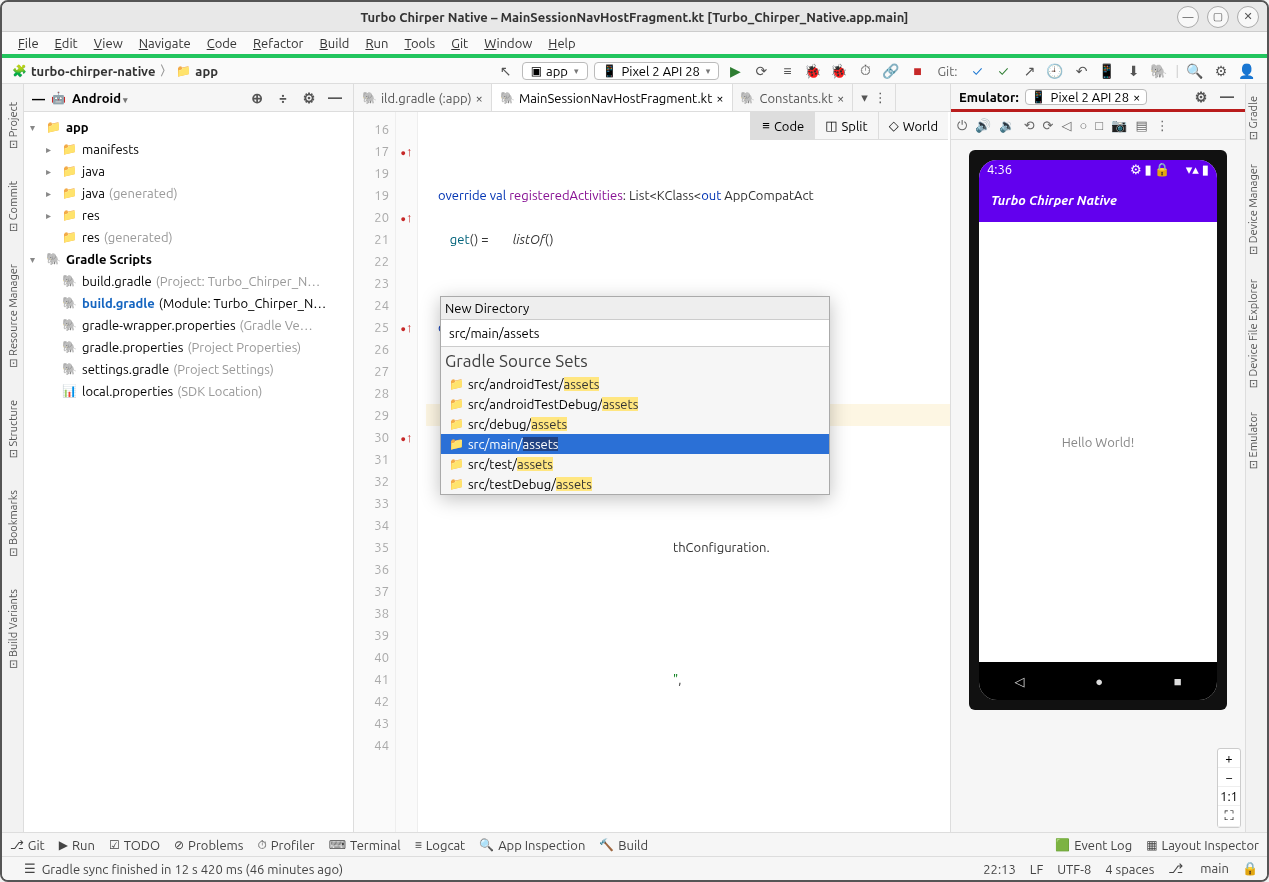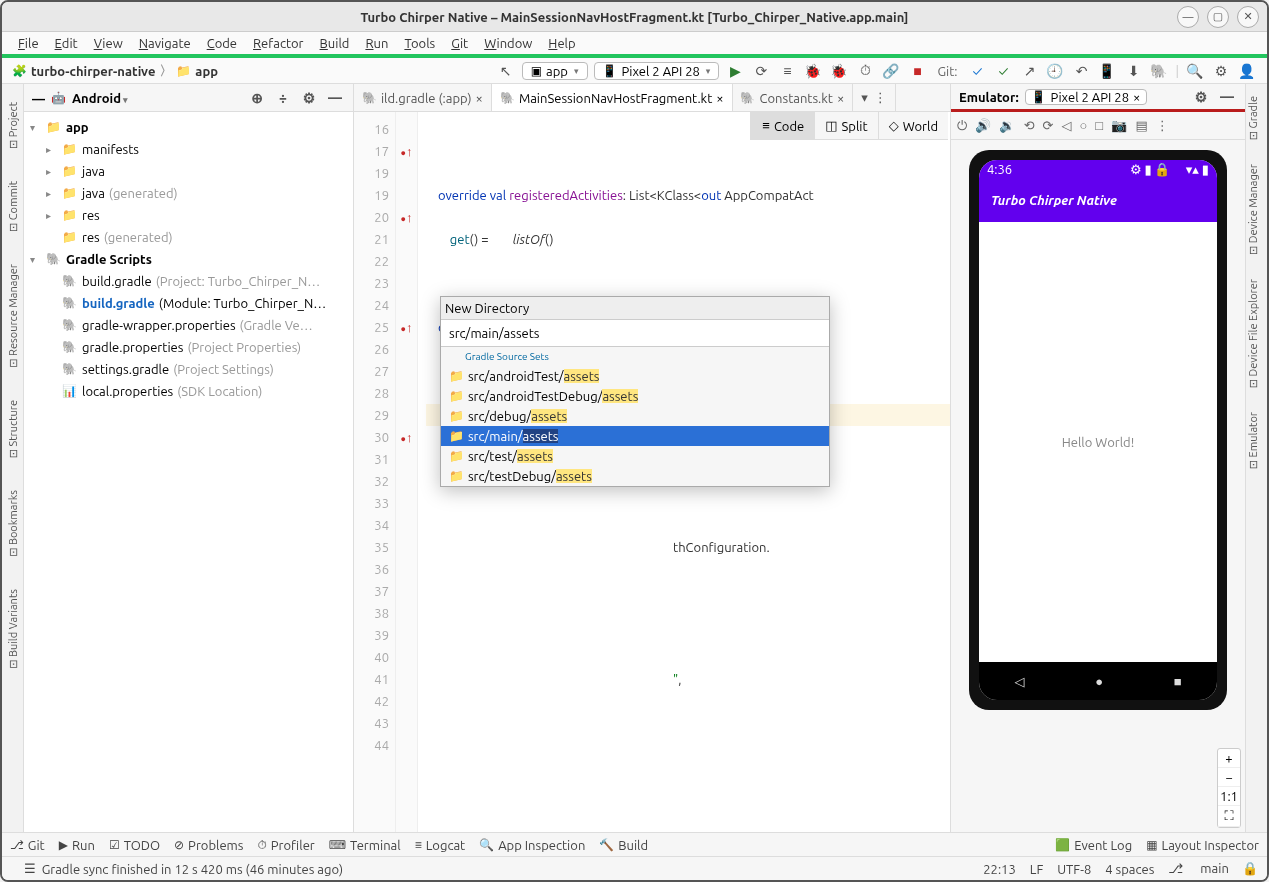--- a/index.html
+++ b/index.html
@@ -50,40 +50,40 @@
 .kw2 { color: #871094; }
 .fn { color: #00627a; }
 .str { color: #067d17; }
 .ital { font-style: italic; margin-left: 21px; }
 .cmt { color: #8c8c8c; }
 .right-panel { width: 295px; border-left: 1px solid #ddd; background: #f6f6f6; display: flex; flex-direction: column; }
 .emu-header { height: 28px; display: flex; align-items: center; padding: 0 8px; border-bottom: 3px solid #b91c1c; gap: 6px; font-weight: 600; }
 .emu-header .pill { border: 1px solid #bbb; border-radius: 4px; padding: 0 6px; background: #fff; display: flex; align-items: center; gap: 4px; font-weight: normal; }
 .emu-toolbar { height: 28px; display: flex; align-items: center; padding: 0 6px; gap: 8px; border-bottom: 1px solid #ddd; color: #666; }
 .phone-canvas { flex: 1; display: flex; align-items: flex-start; justify-content: center; padding-top: 10px; position: relative; }
-.phone { width: 258px; height: 560px; background: #111; border-radius: 20px; padding: 10px; position: relative; }
+.phone { width: 258px; height: 560px; background: #111; border-radius: 6px; padding: 10px; position: relative; }
 .phone-screen { width: 100%; height: 100%; background: #fff; border-radius: 18px; overflow: hidden; display: flex; flex-direction: column; }
 .phone-status { height: 18px; background: #6200ee; color: #fff; font-size: 10px; display: flex; align-items: center; padding: 0 8px; justify-content: space-between; }
 .phone-appbar { height: 44px; background: #6200ee; color: #fff; display: flex; align-items: center; padding: 0 12px; font-weight: 600; font-size: 15px; font-style: italic; }
 .phone-body { flex: 1; display: flex; align-items: center; justify-content: center; color: #888; font-size: 11px; }
 .phone-navbar { height: 38px; background: #000; display: flex; align-items: center; justify-content: space-around; color: #ddd; }
 .zoom-ctrl { position: absolute; right: 4px; bottom: 4px; width: 24px; background: #fff; border: 1px solid #ccc; border-radius: 3px; font-size: 9px; text-align: center; }
 .zoom-ctrl div { border-bottom: 1px solid #eee; padding: 2px 0; }
 .right-rail { width: 22px; background: #f2f2f2; border-left: 1px solid #ddd; }
 .right-rail .vtext { padding: 12px 0; }
 .bottom-toolbar { height: 24px; border-top: 1px solid #ddd; background: #f6f6f6; display: flex; align-items: center; padding: 0 8px; gap: 14px; }
 .bottom-toolbar .spacer { flex: 1; }
 .bottom-toolbar span { display: inline-flex; align-items: center; gap: 4px; color: #444; }
 .status-bar { height: 24px; border-top: 1px solid #ddd; background: #f6f6f6; display: flex; align-items: center; padding: 0 8px; color: #444; }
 .status-bar .spacer { flex: 1; }
 .status-bar span { margin-left: 14px; }
 .popup { position: absolute; left: 440px; top: 296px; width: 390px; background: #f6f6f6; border: 1px solid #aaa; box-shadow: 0 4px 18px rgba(0,0,0,0.25); z-index: 50; }
 .popup-title { text-align: left; padding: 4px; background: #eee; border-bottom: 1px solid #ccc; font-size: 13px; }
 .popup-input { width: 100%; border: none; border-bottom: 1px solid #ccc; padding: 6px 8px; font-size: 13px; outline: none; background: #fff; }
-.popup-section { padding: 4px 24px; color: #0369a1; font-size: 10px; }
+.popup-section { padding: 4px 4px; color: #404040; font-size: 17px; }
 .popup-list { }
 .popup-item { padding: 3px 8px; display: flex; align-items: center; gap: 4px; }
 .popup-item.selected { background: #2b70d6; color: #fff; }
 .hl { background: #ffe680; color: #333; }
 .popup-item.selected .hl { background: #214283; color: #fff; }
 .folder-icon { color: #6a9fb5; }
 .check-ok { color: #2e7d32; }
 .red-sq { color: #c62828; }
 .green { color: #2e7d32; }
 .caret::after { content: "▾"; font-size: 9px; margin-left: 2px; color: #777; }

